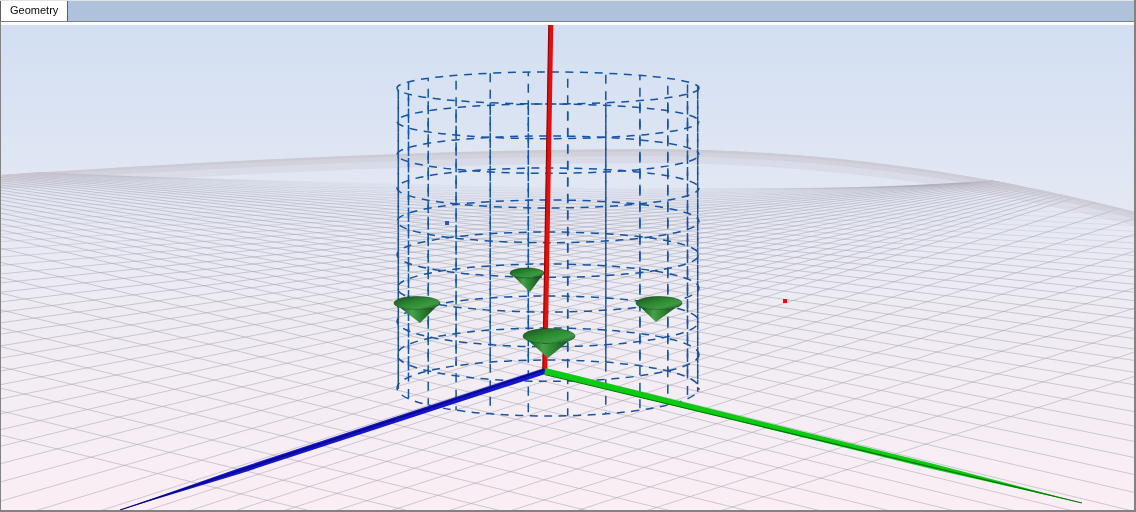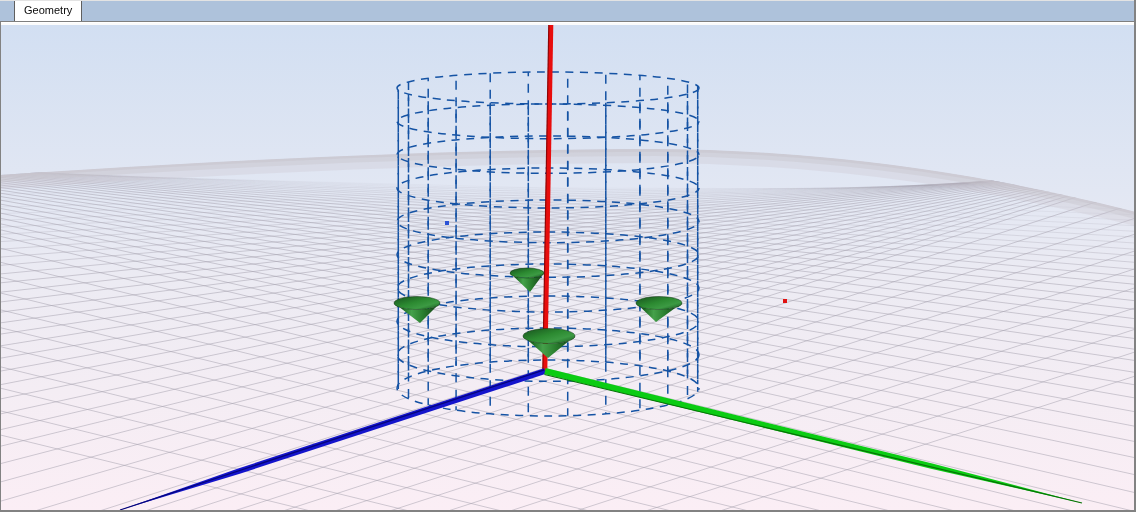--- a/index.html
+++ b/index.html
@@ -10,21 +10,21 @@
   
   .edge{position:absolute;background:#828282;z-index:40;}
   .edge.left{left:0;top:22px;width:1px;height:490px;}
   .edge.right{right:0;top:0;width:2px;height:512px;}
   .edge.bottom{left:0;bottom:0;width:1136px;height:2px;}
   .edge.topline{left:0;top:0;width:1136px;height:1px;background:#e3e3e3;}
 
   .tabbar{
     position:absolute;left:0;top:0;width:1136px;height:22px;
     background:#aec2db;border-bottom:1px solid #7f7f7f;
-    display:flex;align-items:flex-end;padding-left:14px;box-sizing:border-box;
+    display:flex;align-items:flex-end;padding-left:0;box-sizing:border-box;
     z-index:30;
   }
   .tabbar-underline{
     position:absolute;left:0;top:23px;width:1136px;height:2px;background:#fbfbfb;z-index:30;
   }
   .tab{
     height:19px;background:#ffffff;border:1px solid #5f5f5f;border-bottom:none;
     padding:2px 9px 0 9px;font-size:11px;color:#0a0a0a;line-height:16px;
     border-top-left-radius:2px;border-top-right-radius:2px;
     cursor:default;user-select:none;

